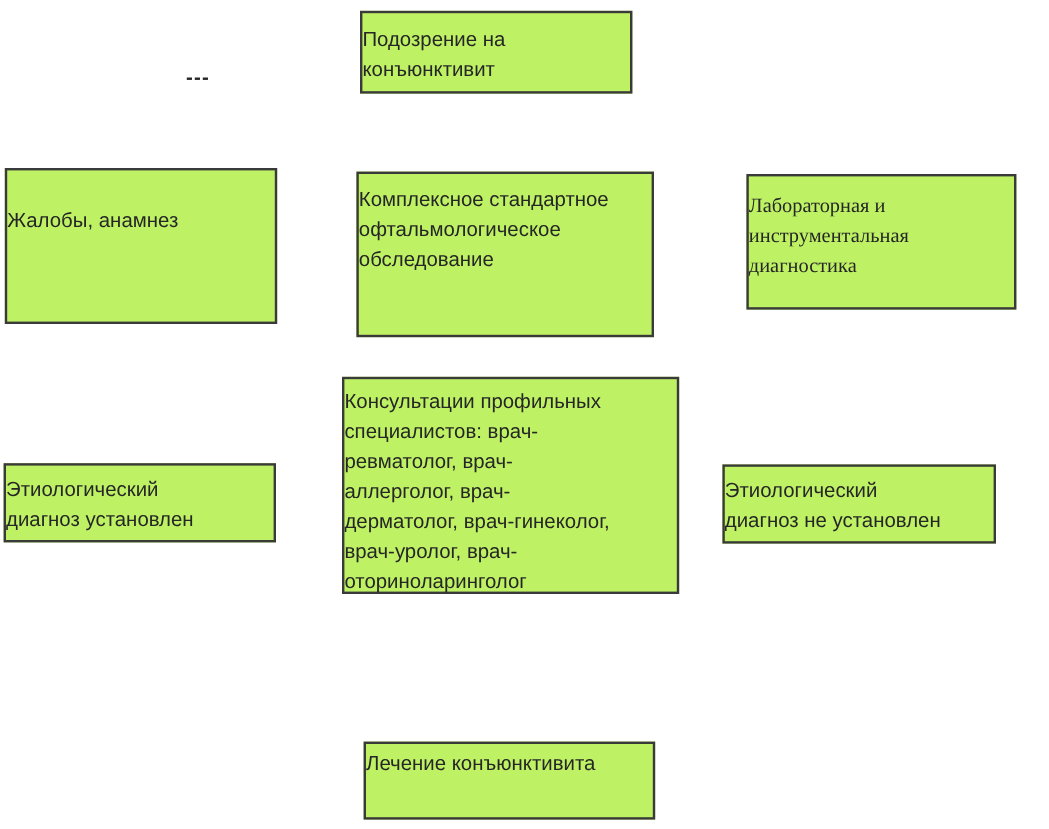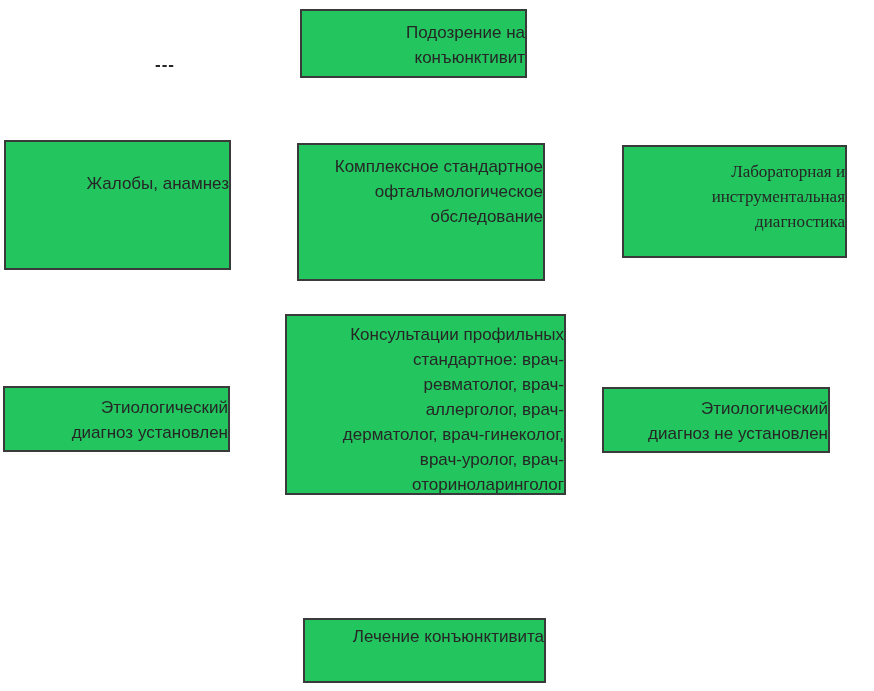--- a/index.html
+++ b/index.html
@@ -12,25 +12,25 @@
     position: relative;
     width: 874px;
     height: 691px;
     background: #ffffff;
     overflow: hidden;
   }
   .box {
     position: absolute;
     box-sizing: border-box;
     border: 2px solid #3a3a3a;
-    background: #22c55e;
+    background: #bef264;
     color: #262626;
     font-size: 17px;
     line-height: 25px;
-    text-align: right;
+    text-align: left;
     white-space: pre-line;
   }
   .dashes {
     position: absolute;
     color: #262626;
     font-size: 17px;
     line-height: 25px;
     font-weight: 600;
     letter-spacing: 1px;
   }
@@ -49,21 +49,21 @@
 
   <div class="box" style="left:297px; top:143px; width:248px; height:138px; padding-top:9px;">Комплексное стандартное
 офтальмологическое
 обследование</div>
 
   <div class="box" style="left:622px; top:145px; width:225px; height:113px; padding-top:12px;font-family:Liberation Serif, serif;">Лабораторная и
 инструментальная
 диагностика</div>
 
   <div class="box" style="left:285px; top:314px; width:281px; height:181px; padding-top:6px;">Консультации профильных
-стандартное: врач-
+специалистов: врач-
 ревматолог, врач-
 аллерголог, врач-
 дерматолог, врач-гинеколог,
 врач-уролог, врач-
 оториноларинголог</div>
 
   <div class="box" style="left:3px; top:386px; width:227px; height:66px; padding-top:7px;">Этиологический
 диагноз установлен</div>
 
   <div class="box" style="left:602px; top:387px; width:228px; height:66px; padding-top:7px;">Этиологический

